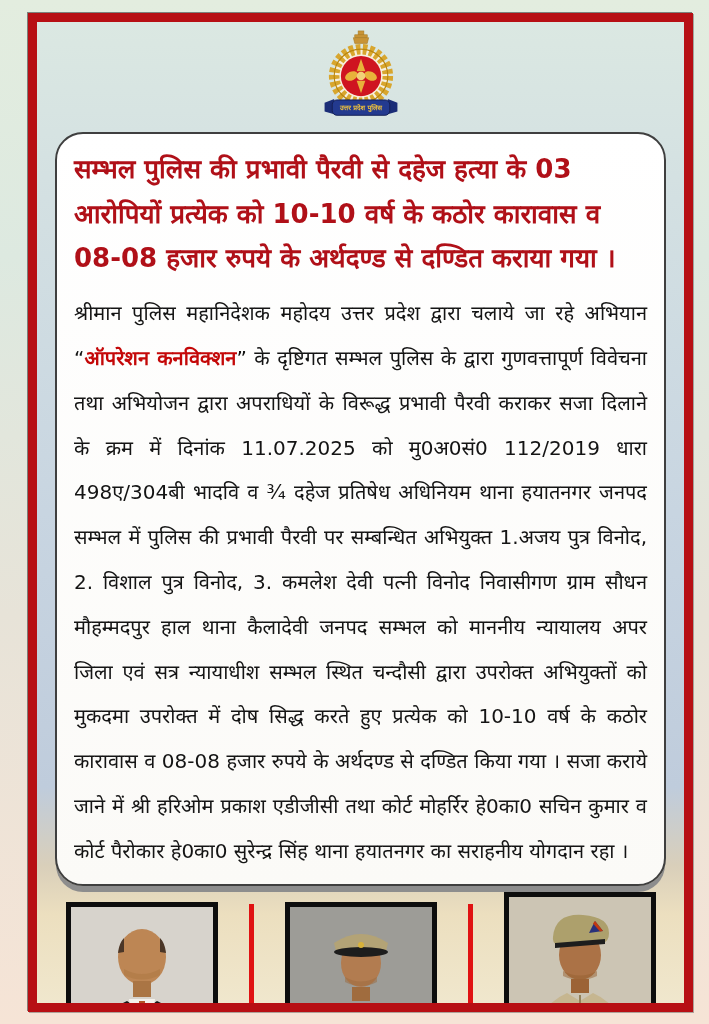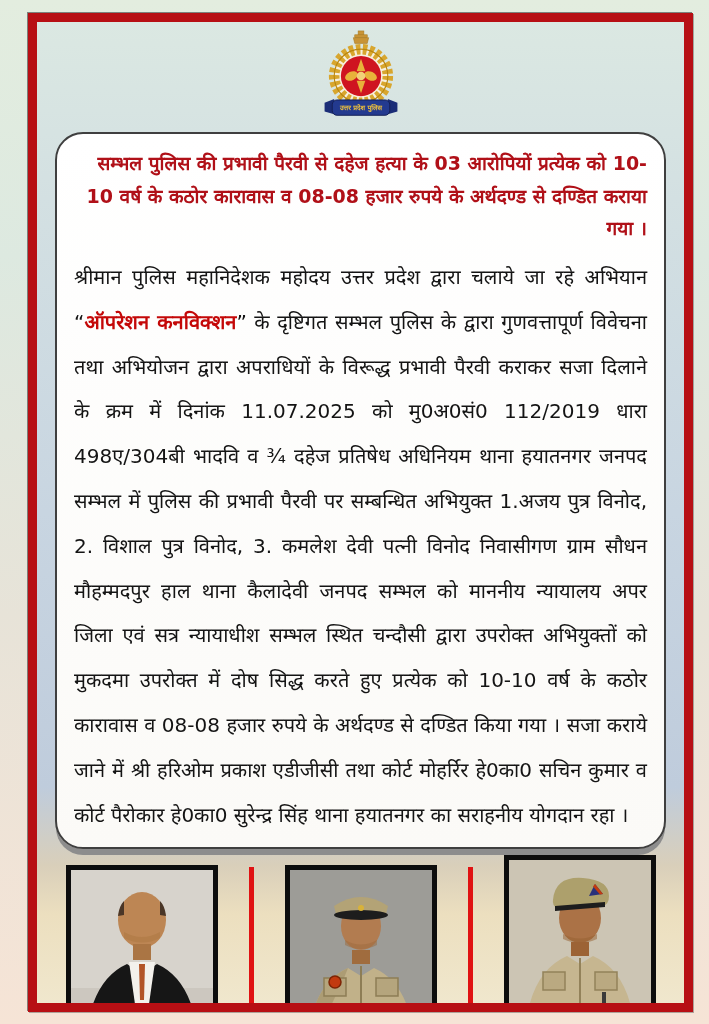--- a/index.html
+++ b/index.html
@@ -43,22 +43,22 @@
   
   .notice-box {
     margin: 10px 18px 0;
     background: linear-gradient(#ffffff, #fbfaf7);
     border: 2px solid #3f3f3f;
     border-radius: 28px;
     padding: 13px 17px 10px;
     box-shadow: 0 7px 0 -1px #8d8d8d;
   }
   .headline {
-    color: #b01018; font-weight: 700; font-size: 19px;
-    text-align: right; line-height: 1.72; margin-bottom: 10px;
+    color: #b01018; font-weight: 700; font-size: 26px;
+    text-align: left; line-height: 1.72; margin-bottom: 10px;
   }
   .notice-body {
     font-size: 20px; line-height: 2.24; color: #141414;
     text-align: justify;
   }
   .red-inline { color: #c40808; font-weight: 700; }
 
   
   .officials {
     display: flex; justify-content: center; align-items: flex-start;

